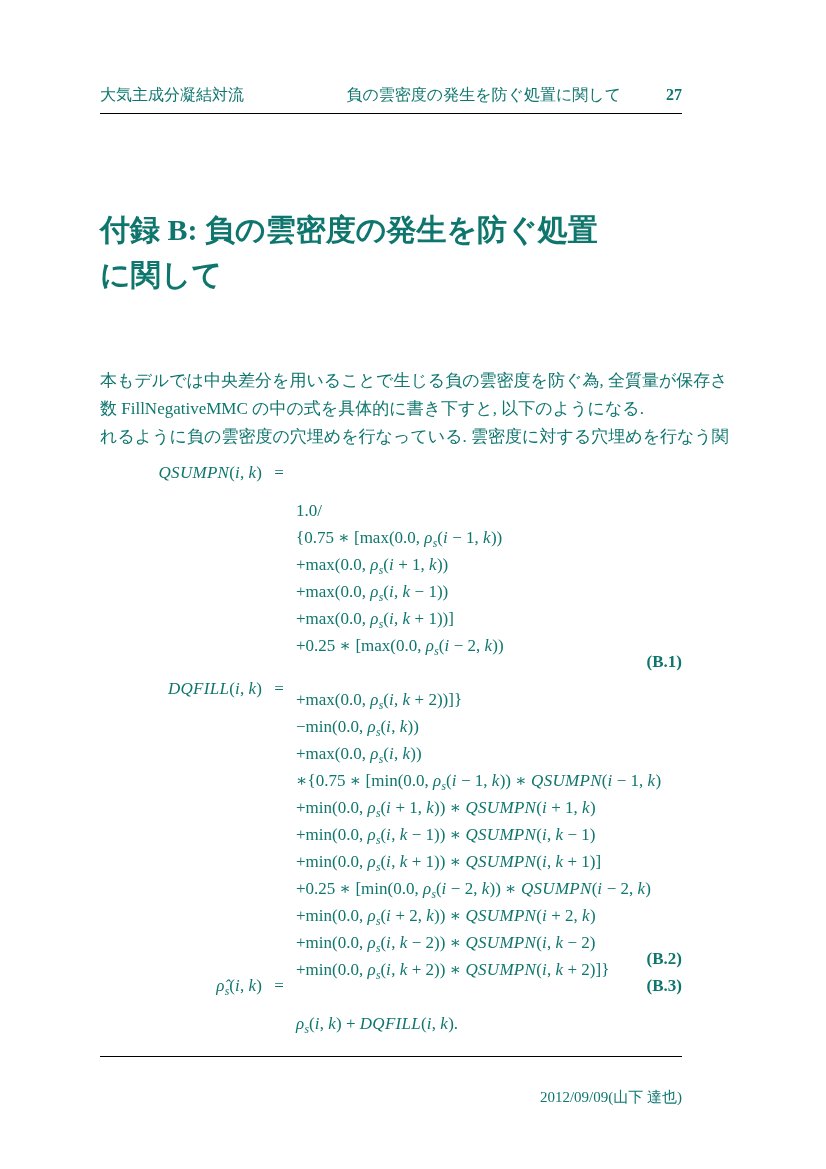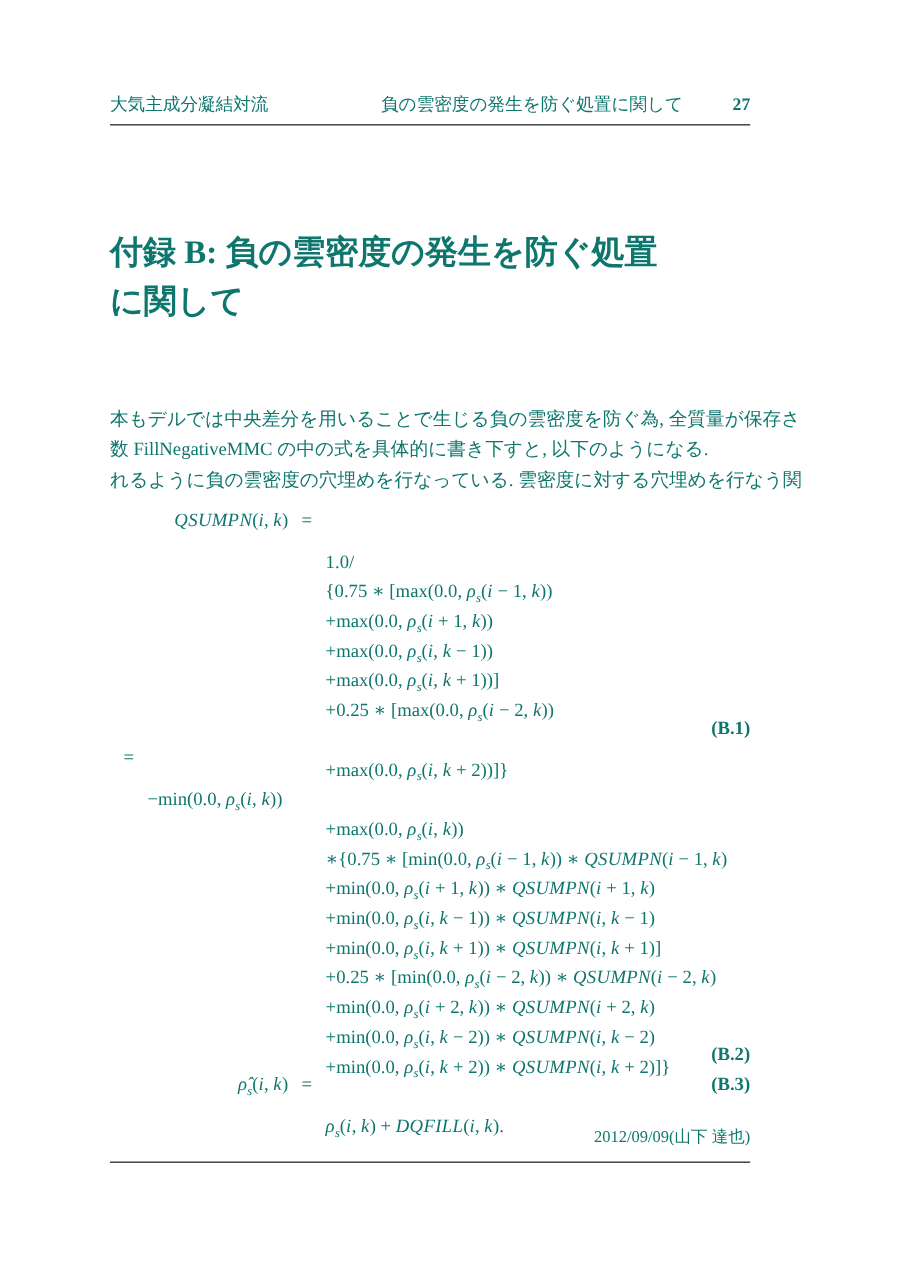--- a/index.html
+++ b/index.html
@@ -75,21 +75,21 @@
   .footer-rule {
     position: absolute;
     left: 100px;
     top: 1056px;
     width: 582px;
     border-top: 1.5px solid #000;
   }
   .footer-text {
     position: absolute;
     right: 144px;
-    top: 1024px;
+    top: 1087px;
     font-size: 15px;
     line-height: 20px;
   }
 </style>
 </head>
 <body>
 
 <div class="page">
 
   <div class="header">
@@ -153,20 +153,21 @@
         <span class="eq-rel"></span>
         <span class="eq-label"></span>
       </div>
       <div class="eq-row">
         <span class="eq-lhs"></span>
         <span class="eq-rel"></span>
         <span class="eq-rhs">+max(0.0, <i>ρ</i><sub>s</sub>(<i>i</i>, <i>k</i> + 2))]}</span>
         <span class="eq-label">(B.1)</span>
       </div>
       <div class="eq-row">
+        <span class="eq-lhs"><i>DQFILL</i>(<i>i</i>, <i>k</i>)</span>
         <span class="eq-rel">=</span>
         <span class="eq-rhs">−min(0.0, <i>ρ</i><sub>s</sub>(<i>i</i>, <i>k</i>))</span>
         <span class="eq-label"></span>
       </div>
       <div class="eq-row">
         <span class="eq-lhs"></span>
         <span class="eq-rel"></span>
         <span class="eq-rhs">+max(0.0, <i>ρ</i><sub>s</sub>(<i>i</i>, <i>k</i>))</span>
         <span class="eq-label"></span>
       </div>

